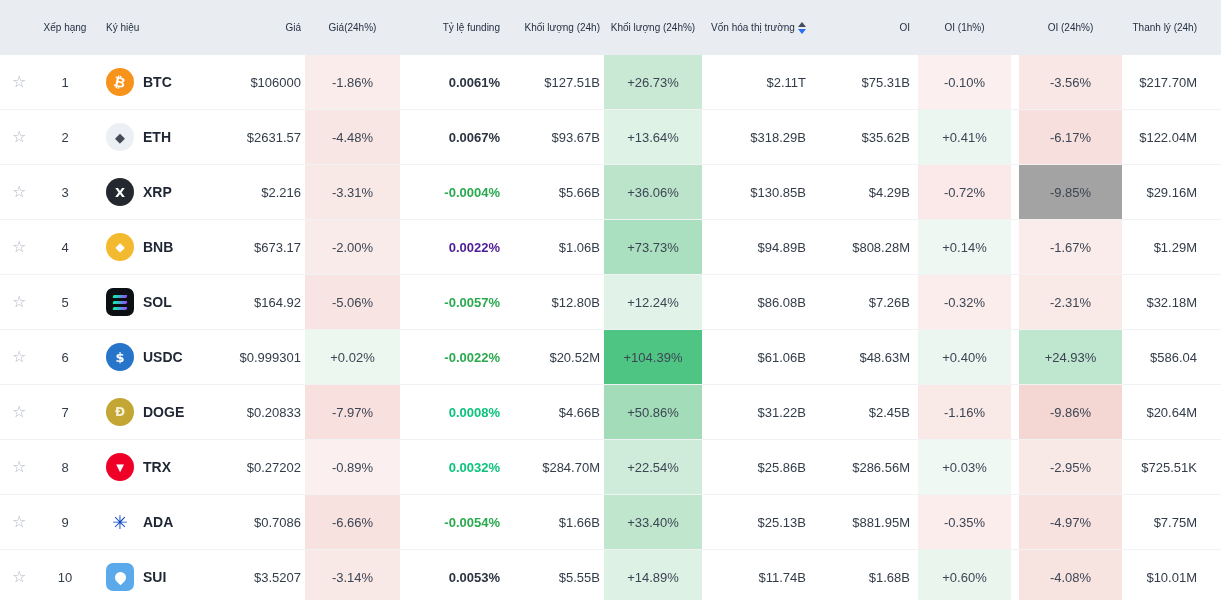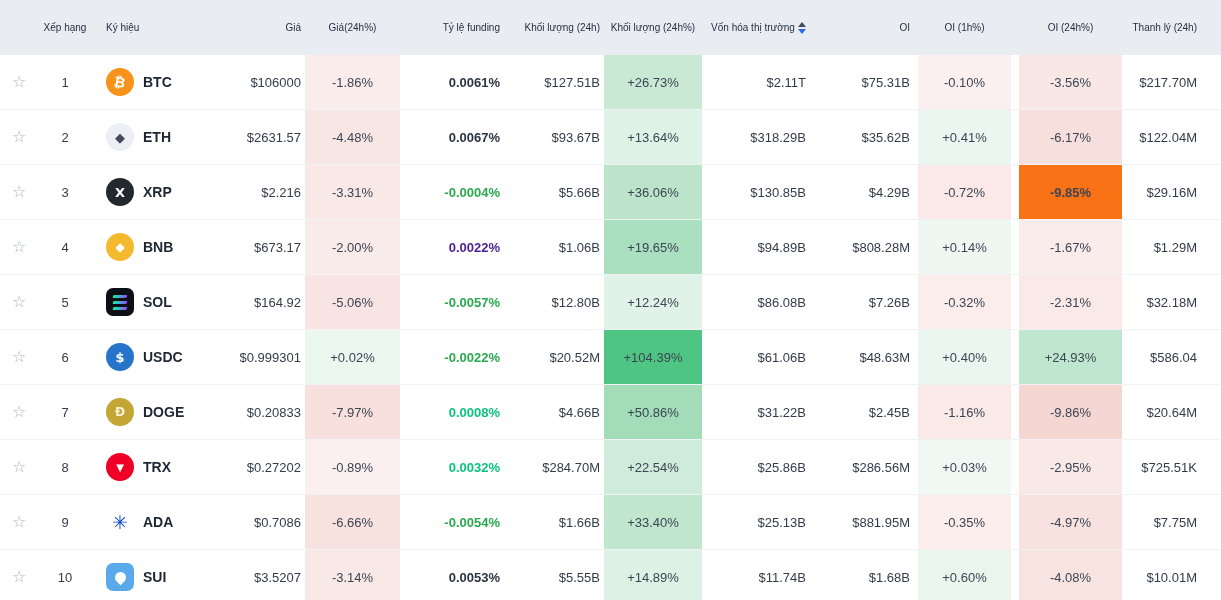--- a/index.html
+++ b/index.html
@@ -162,21 +162,21 @@
       <div class="cell c-vol ar num">$5.66B</div>
       <div class="cell c-volp ac">
         <span class="pill" style="background-color: rgb(188, 228, 203);">+36.06%</span>
       </div>
       <div class="cell c-mcap ar num">$130.85B</div>
       <div class="cell c-oi ar num">$4.29B</div>
       <div class="cell c-oi1 ac">
         <span class="pill" style="background-color: rgb(250, 233, 232);">-0.72%</span>
       </div>
       <div class="cell c-oi24 ac">
-        <span class="pill" style="background-color: #f97316; font-weight: bold;">-9.85%</span>
+        <span class="pill" style="background-color: #a3a3a3;">-9.85%</span>
       </div>
       <div class="cell c-liq ar num">$29.16M</div>
     </div>
 
     <div class="row">
       <div class="cell c-star al">
         <span class="star">☆</span>
       </div>
       <div class="cell c-rank ac rank">4</div>
       <div class="cell c-sym al">
@@ -187,21 +187,21 @@
       </div>
       <div class="cell c-price ar num">$673.17</div>
       <div class="cell c-p24 ac">
         <span class="pill" style="background-color: rgb(249, 235, 233);">-2.00%</span>
       </div>
       <div class="cell c-fund ar">
         <span class="fund" style="color: #4c1d95;">0.0022%</span>
       </div>
       <div class="cell c-vol ar num">$1.06B</div>
       <div class="cell c-volp ac">
-        <span class="pill" style="background-color: rgb(170, 223, 191);">+19.65%</span>
+        <span class="pill" style="background-color: rgb(170, 223, 191);">+73.73%</span>
       </div>
       <div class="cell c-mcap ar num">$94.89B</div>
       <div class="cell c-oi ar num">$808.28M</div>
       <div class="cell c-oi1 ac">
         <span class="pill" style="background-color: rgb(238, 247, 242);">+0.14%</span>
       </div>
       <div class="cell c-oi24 ac">
         <span class="pill" style="background-color: rgb(249, 236, 234);">-1.67%</span>
       </div>
       <div class="cell c-liq ar num">$1.29M</div>

